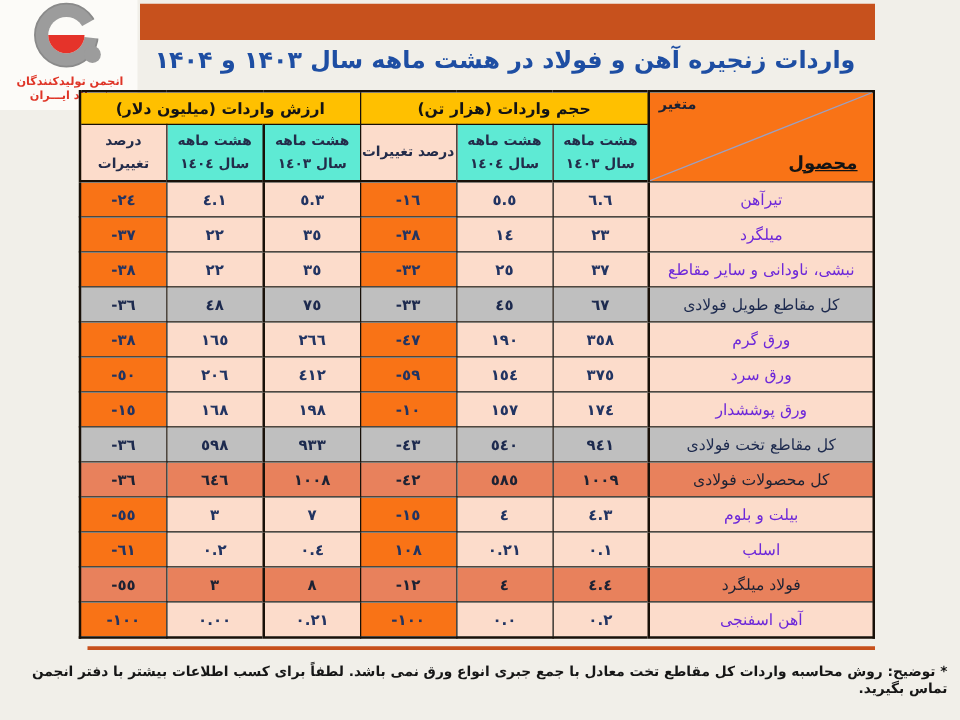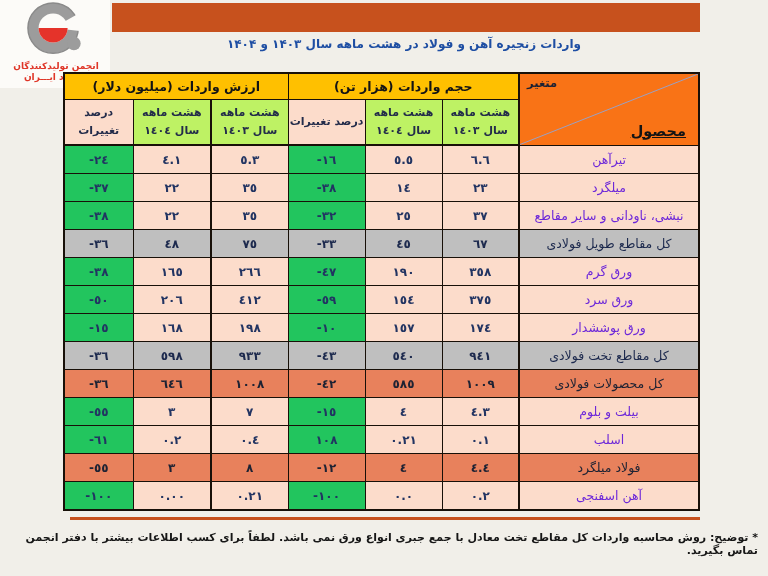--- a/index.html
+++ b/index.html
@@ -9,42 +9,42 @@
     font-family:"DejaVu Sans",sans-serif;
   }
   .logo-patch{position:absolute;left:0;top:0;width:110px;height:88px;background:#fcfbf8;}
   .logo{position:absolute;left:5px;top:1px;width:102px;text-align:center;}
   .logo svg{width:66px;height:60px;display:block;margin:0 auto;}
   .logo-text{direction:rtl;color:#df3527;font-weight:bold;font-size:9px;line-height:1.2;}
   .top-bar{position:absolute;left:112px;top:3px;width:588px;height:29px;background:#c7511d;}
   .title{
     position:absolute;left:104px;top:37px;width:600px;margin:0;
     direction:rtl;text-align:center;
-    font-size:12px;font-weight:bold;color:#1e4ea3;
+    font-size:19px;font-weight:bold;color:#1e4ea3;
   }
   table.tbl{
     position:absolute;left:63px;top:72px;width:635px;
     border-collapse:collapse;direction:rtl;table-layout:fixed;
     border:2px solid #181008;
   }
   .tbl th,.tbl td{border:1px solid #181008;padding:0;text-align:center;vertical-align:middle;overflow:hidden;}
   .group-header{background:#ffc000;color:#141414;font-size:12.5px;font-weight:bold;height:25px;}
   .corner-cell{background:#f97316;position:relative;}
   .corner-cell svg{position:absolute;inset:0;width:100%;height:100%;}
   .var-label{position:absolute;top:2px;left:7px;font-size:11.5px;font-weight:bold;color:#1c2133;}
   .prod-label{position:absolute;bottom:6px;right:12px;font-size:14.5px;font-weight:bold;color:#141414;text-decoration:underline;}
   .sub-row th{
-    background:#bef264;height:44px;border-bottom:2px solid #181008;
+    background:#5eead4;height:44px;border-bottom:2px solid #181008;
     font-size:11px;font-weight:bold;color:#232c4a;line-height:1.65;
   }
   .sub-row th.pct-h{background:#fcdccb;}
   .b-thick{border-left-width:2px !important;}
   tbody td{height:27px;background:#fcdccb;font-size:12px;font-weight:bold;color:#223462;}
   tbody td.cell-num{direction:ltr;}
-  tbody td.cell-pct{background:#22c55e;}
+  tbody td.cell-pct{background:#f97316;}
   tbody td.cell-product{font-size:12.5px;font-weight:normal;color:#6d28d9;}
   tbody tr.row-gray td{background:#bfbfbf;color:#1d2a4e;}
   tbody tr.row-orange td{background:#e8815c;color:#1d2233;}
   tbody tr:last-child td{border-bottom:none;}
   .divider{position:absolute;left:70px;top:517px;width:630px;height:3px;background:#c7511d;}
   .footnote{
     position:absolute;left:10px;top:531px;width:748px;margin:0;
     direction:rtl;
     font-size:11px;font-weight:bold;color:#161616;
   }

